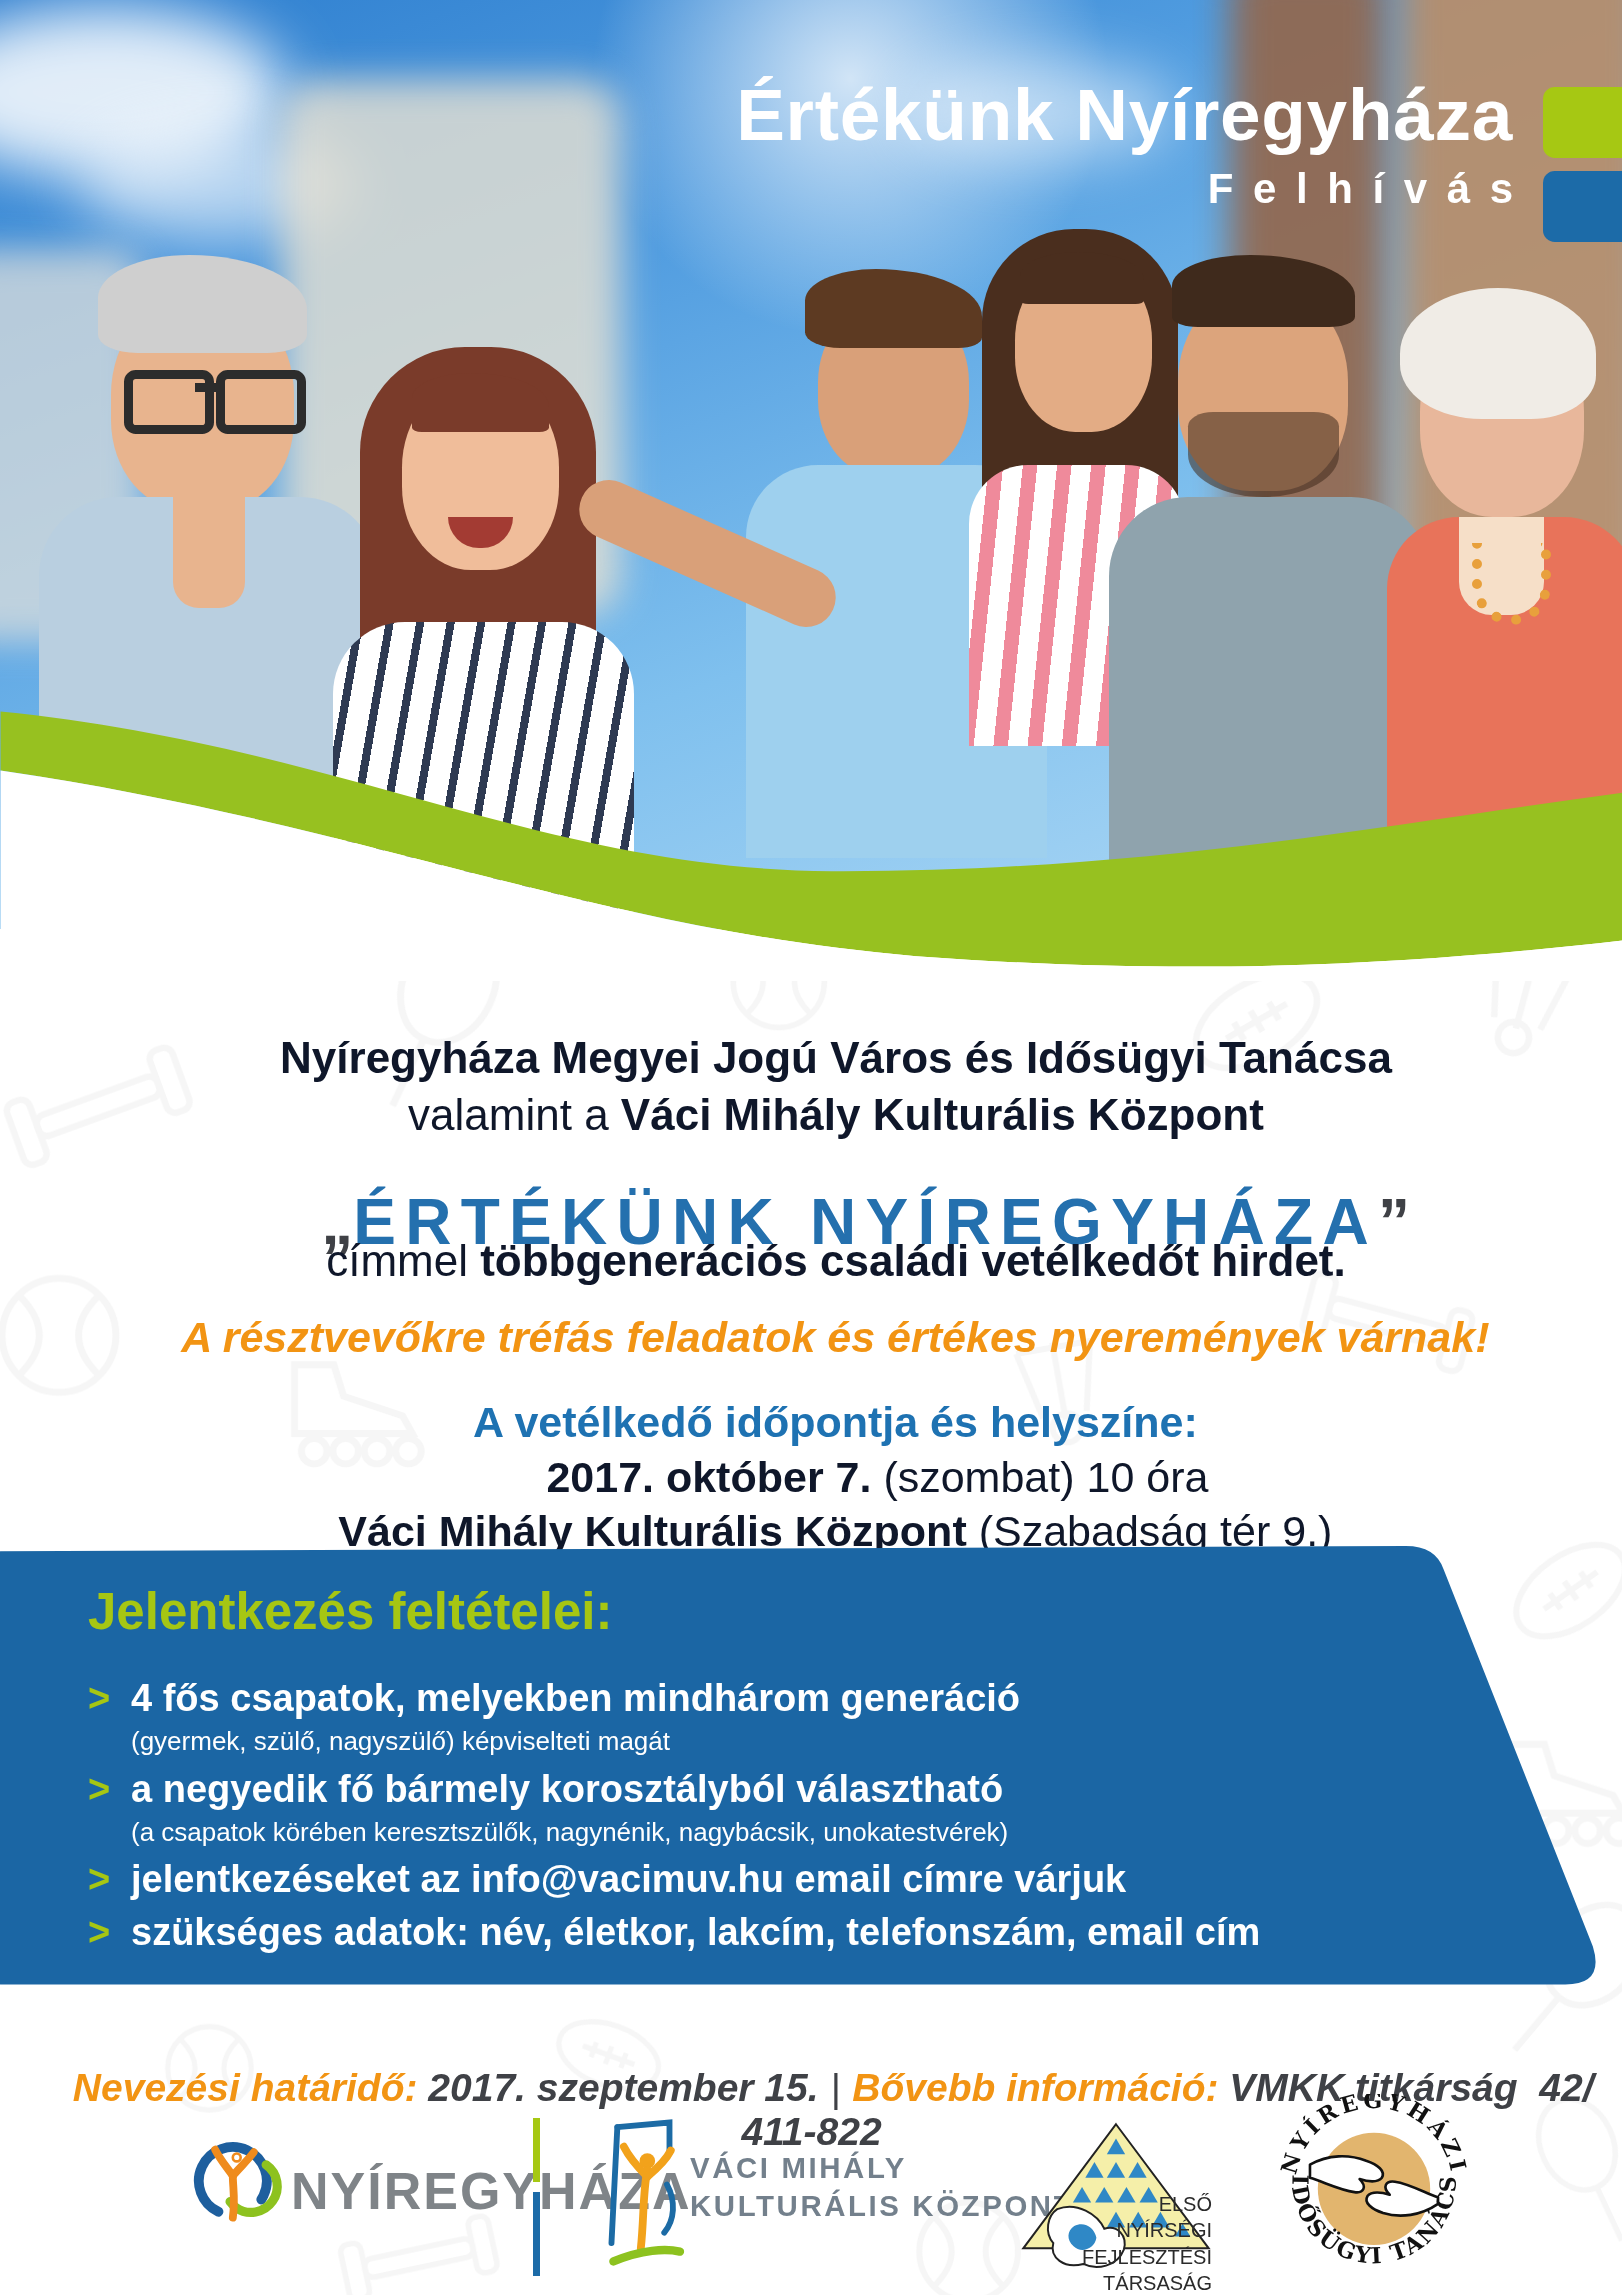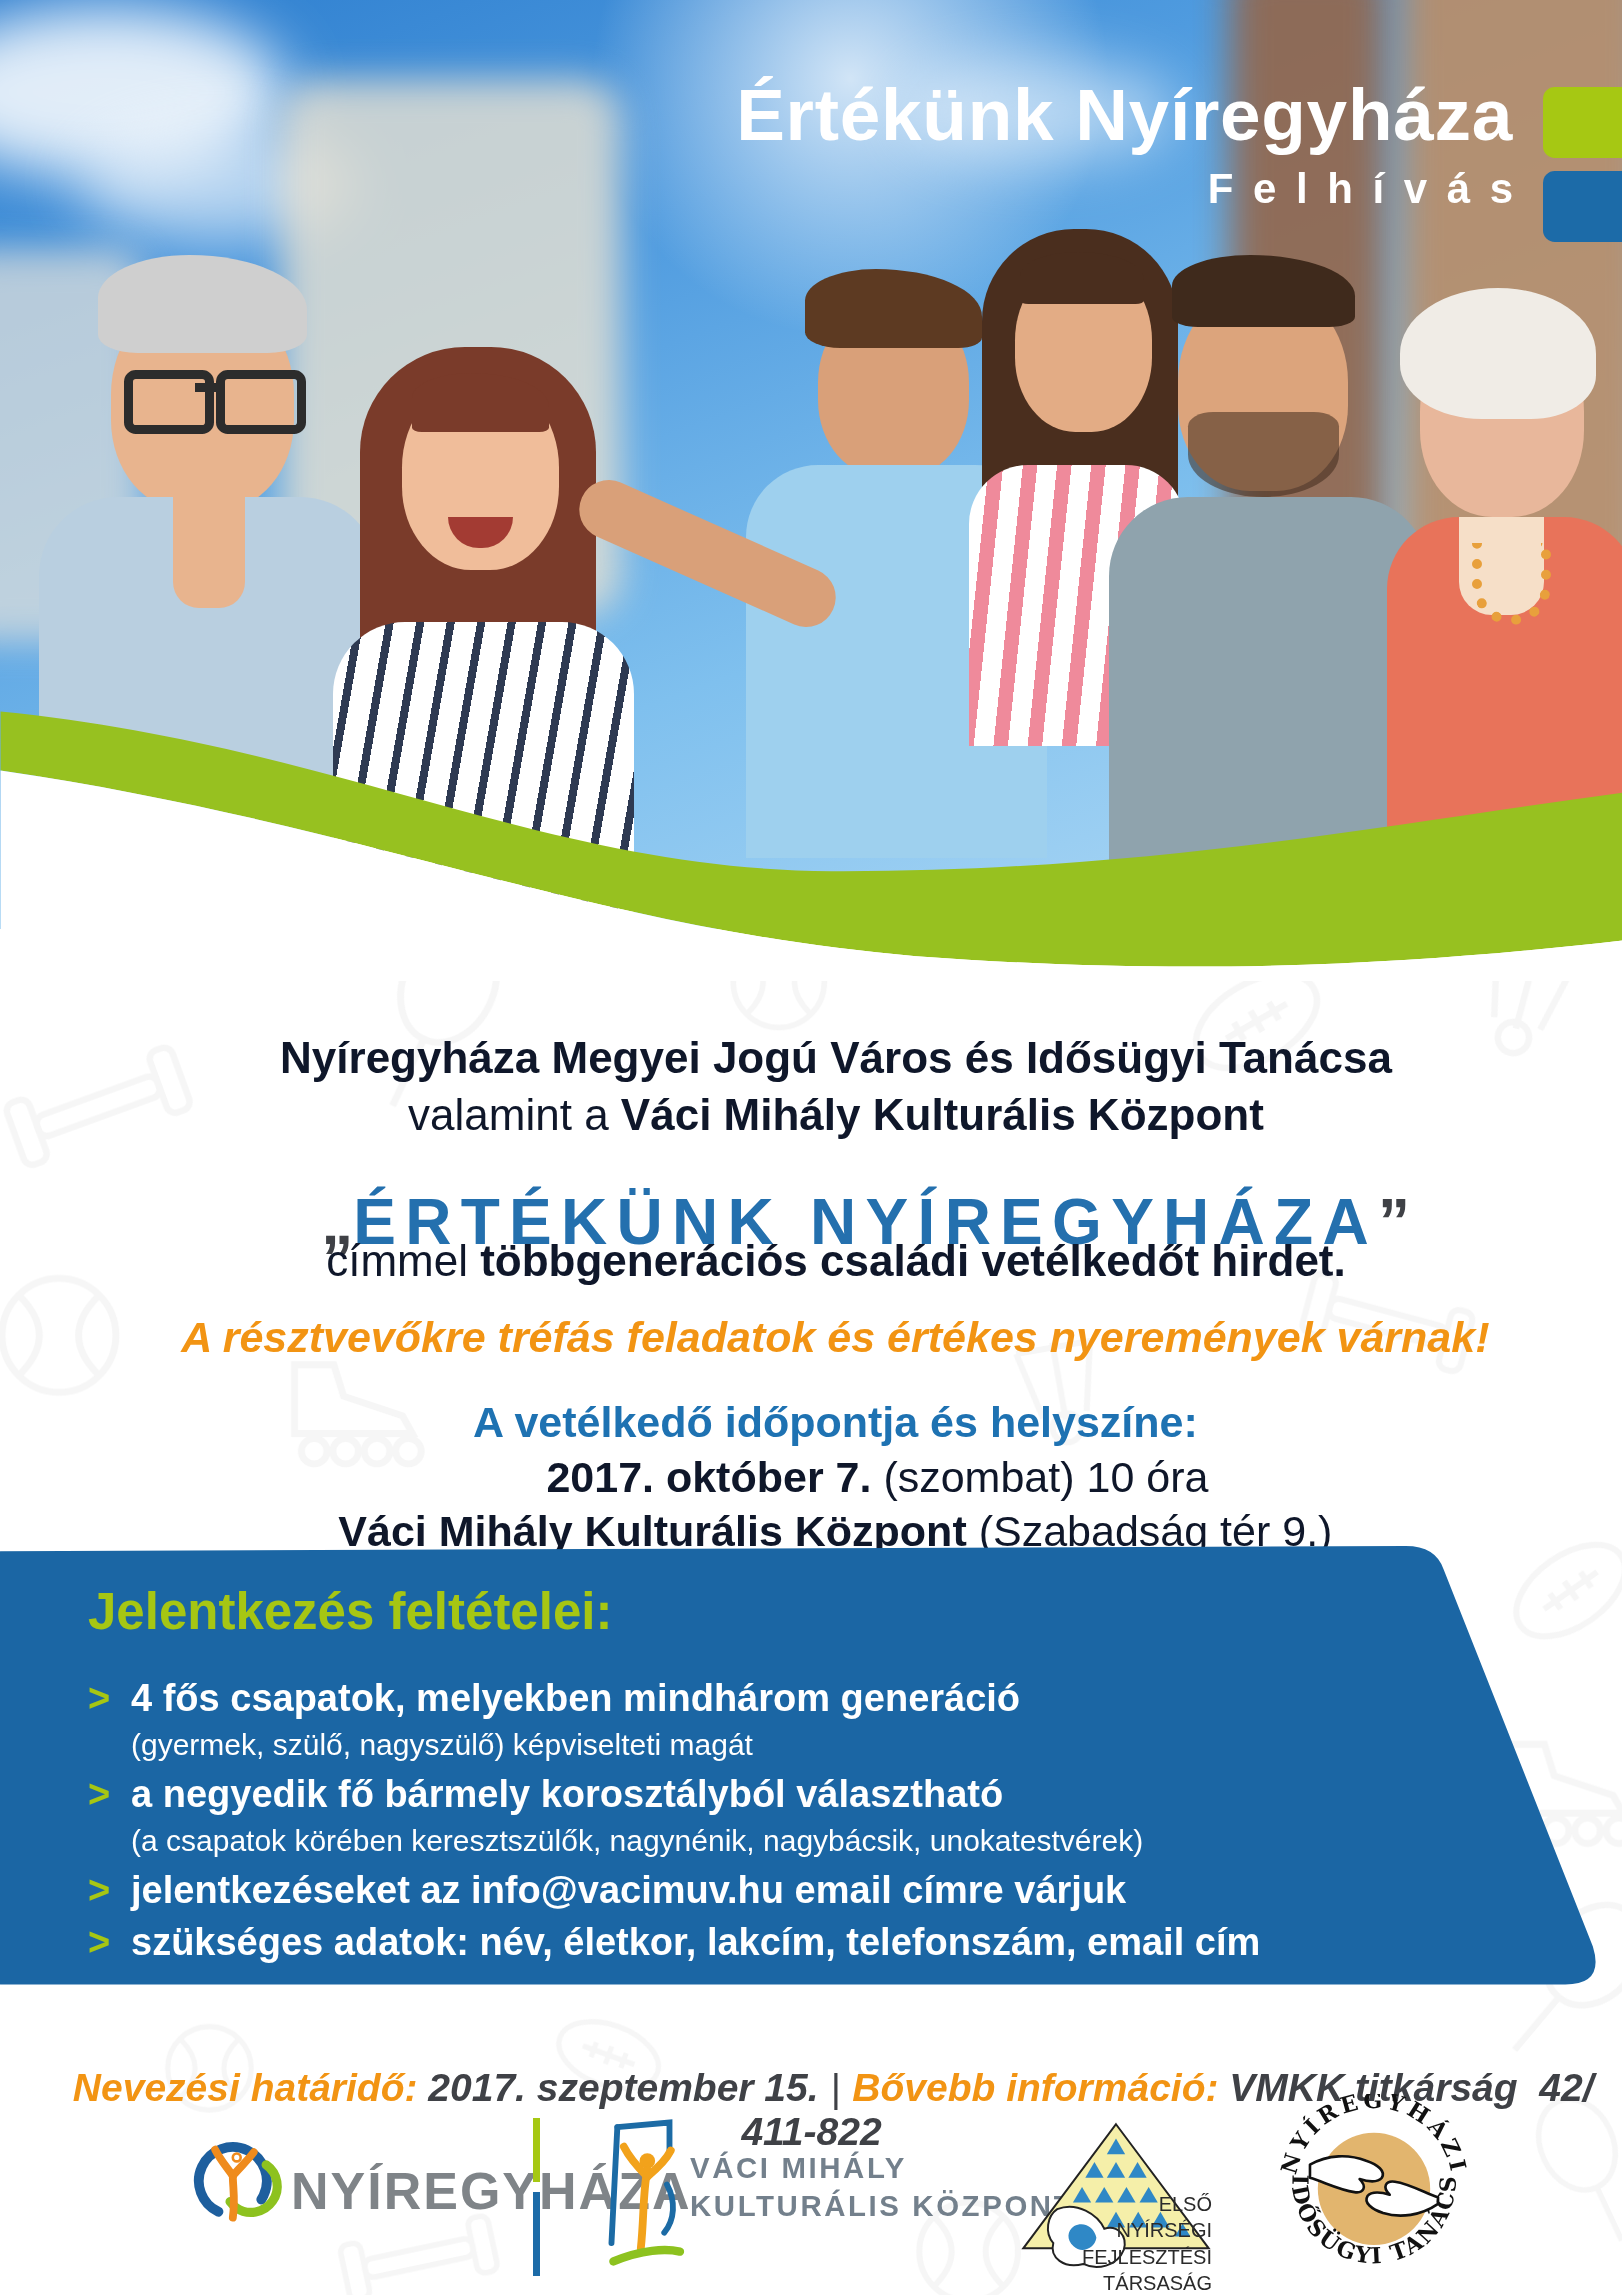--- a/index.html
+++ b/index.html
@@ -30,21 +30,21 @@
   .headline .q{color:#3f4146;letter-spacing:0;}
   .orange-line{font-size:43px;font-weight:700;font-style:italic;color:#f29413;}
   .when{font-size:43px;font-weight:700;color:#1e72b2;}
   
   .bluebox{position:absolute;left:0;top:1546px;width:1623px;height:445px;z-index:3;}
   .box-content{position:absolute;left:88px;top:1582px;width:1361px;z-index:4;color:#ffffff;}
   .box-heading{font-size:51px;font-weight:700;color:#a6c613;margin:0 0 34px 0;}
   .brow{display:flex;align-items:flex-start;margin-top:6.5px;}
   .chev{width:43px;font-size:38px;font-weight:700;color:#a6c613;line-height:1.22;}
   .btext{font-size:38px;font-weight:700;line-height:1.22;}
-  .bsub{margin-left:43px;font-size:30px;font-weight:400;line-height:1.3;margin-top:3.9px;}
+  .bsub{margin-left:43px;font-size:26px;font-weight:400;line-height:1.3;margin-top:3.9px;}
   
   .deadline{position:absolute;left:0;top:2022px;width:1623px;text-align:center;z-index:3;
             font-size:39px;font-weight:700;font-style:italic;color:#3f4146;white-space:pre-wrap;}
   .deadline .o{color:#f29413;}
   .deadline .sep{font-weight:400;padding:0 11.8px;}
   
   .f-nyir-text{position:absolute;left:291px;top:2161px;font-size:52px;font-weight:700;
                letter-spacing:2px;color:#7f8488;z-index:3;}
   .divider-green{position:absolute;left:533px;top:2118px;width:7.2px;height:64px;background:#a6c813;z-index:3;}
   .divider-blue{position:absolute;left:533px;top:2192px;width:7.2px;height:84px;background:#1c6ba8;z-index:3;}

